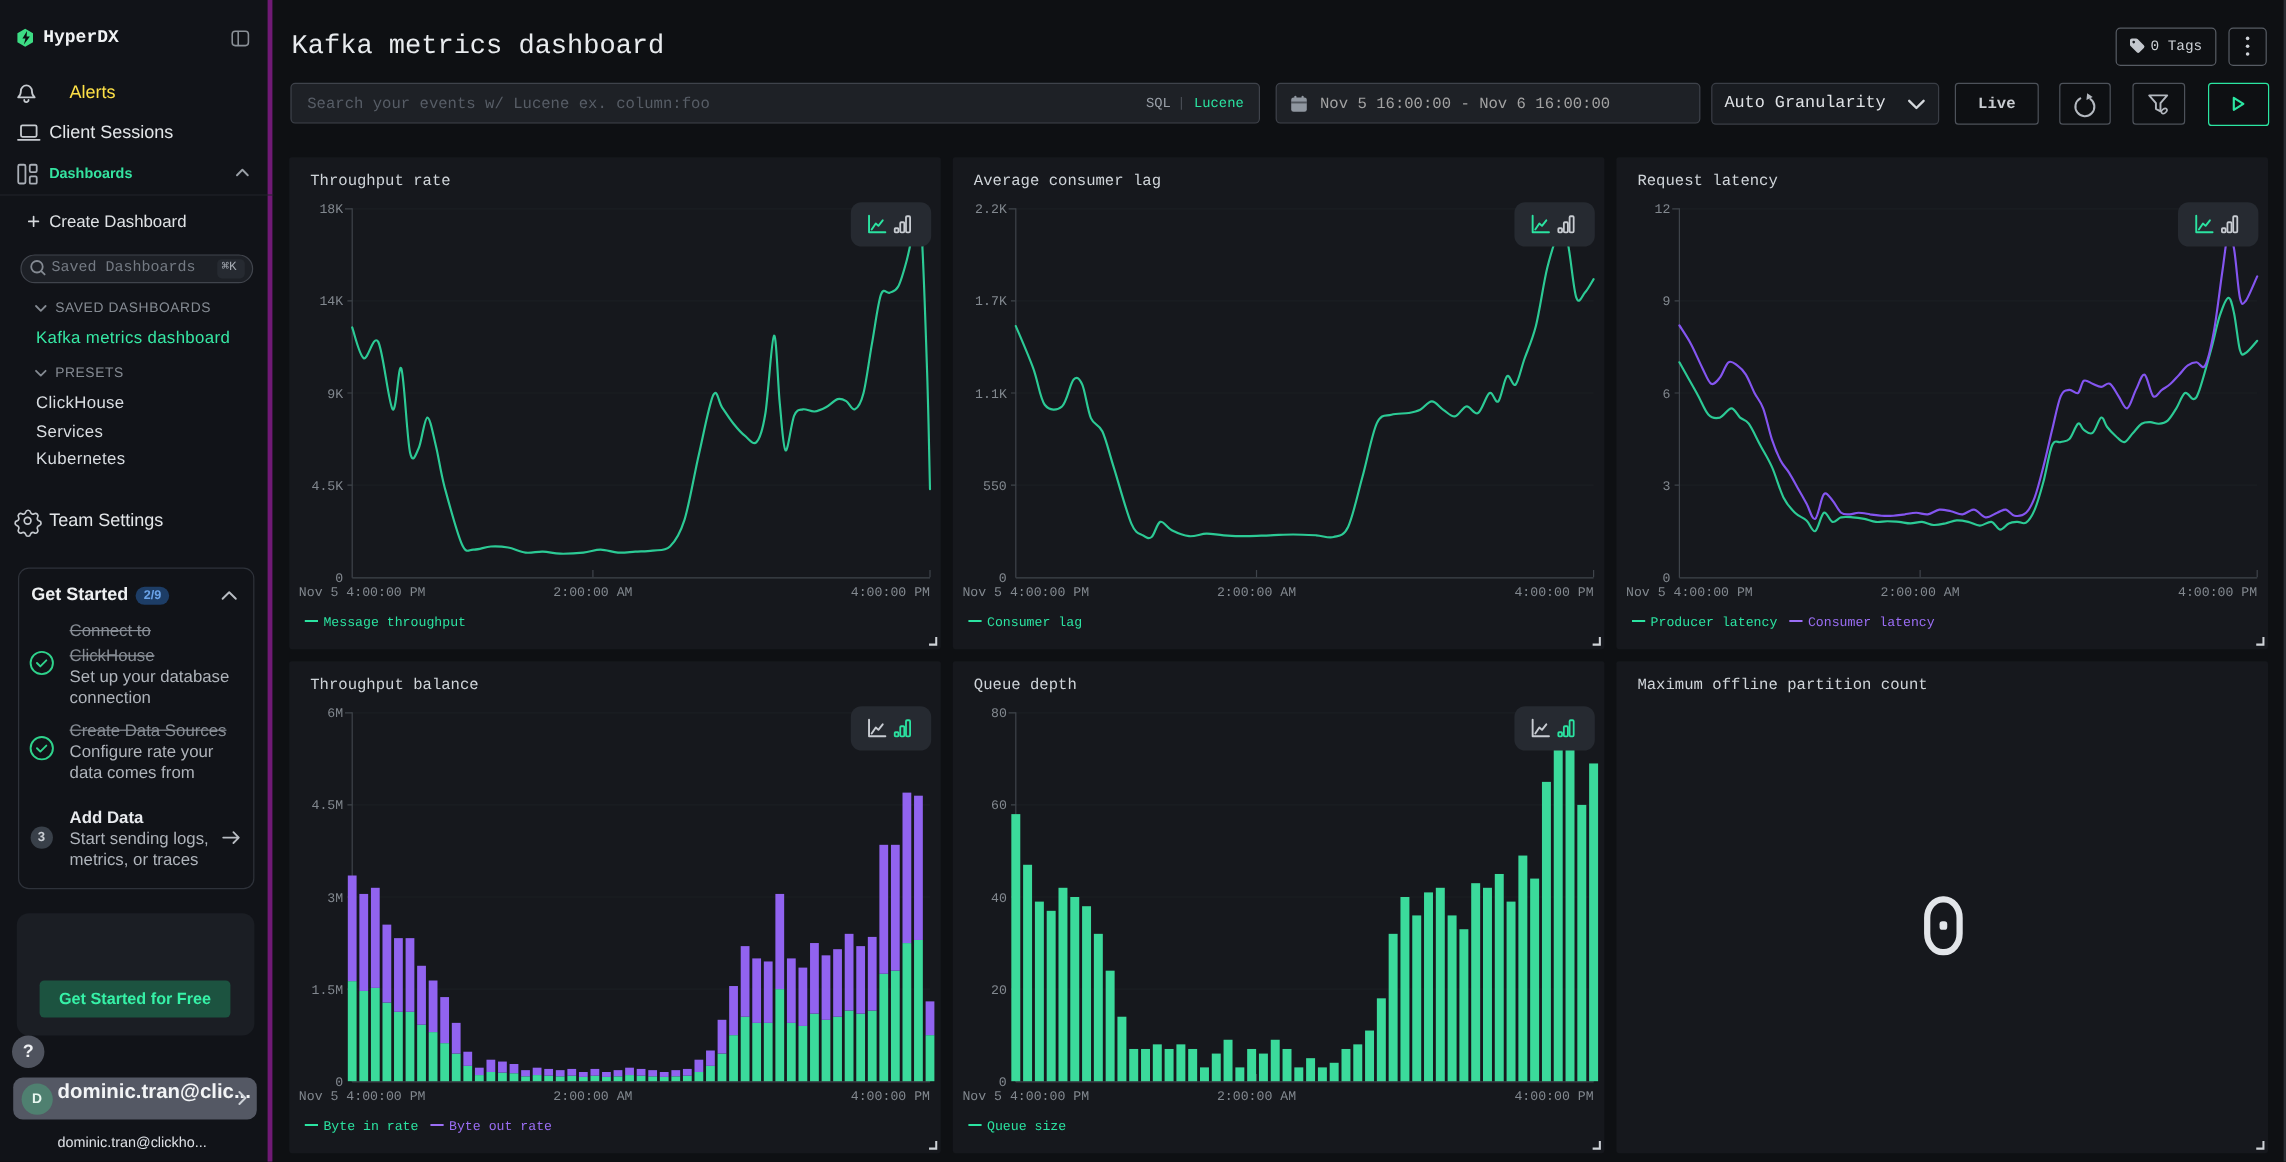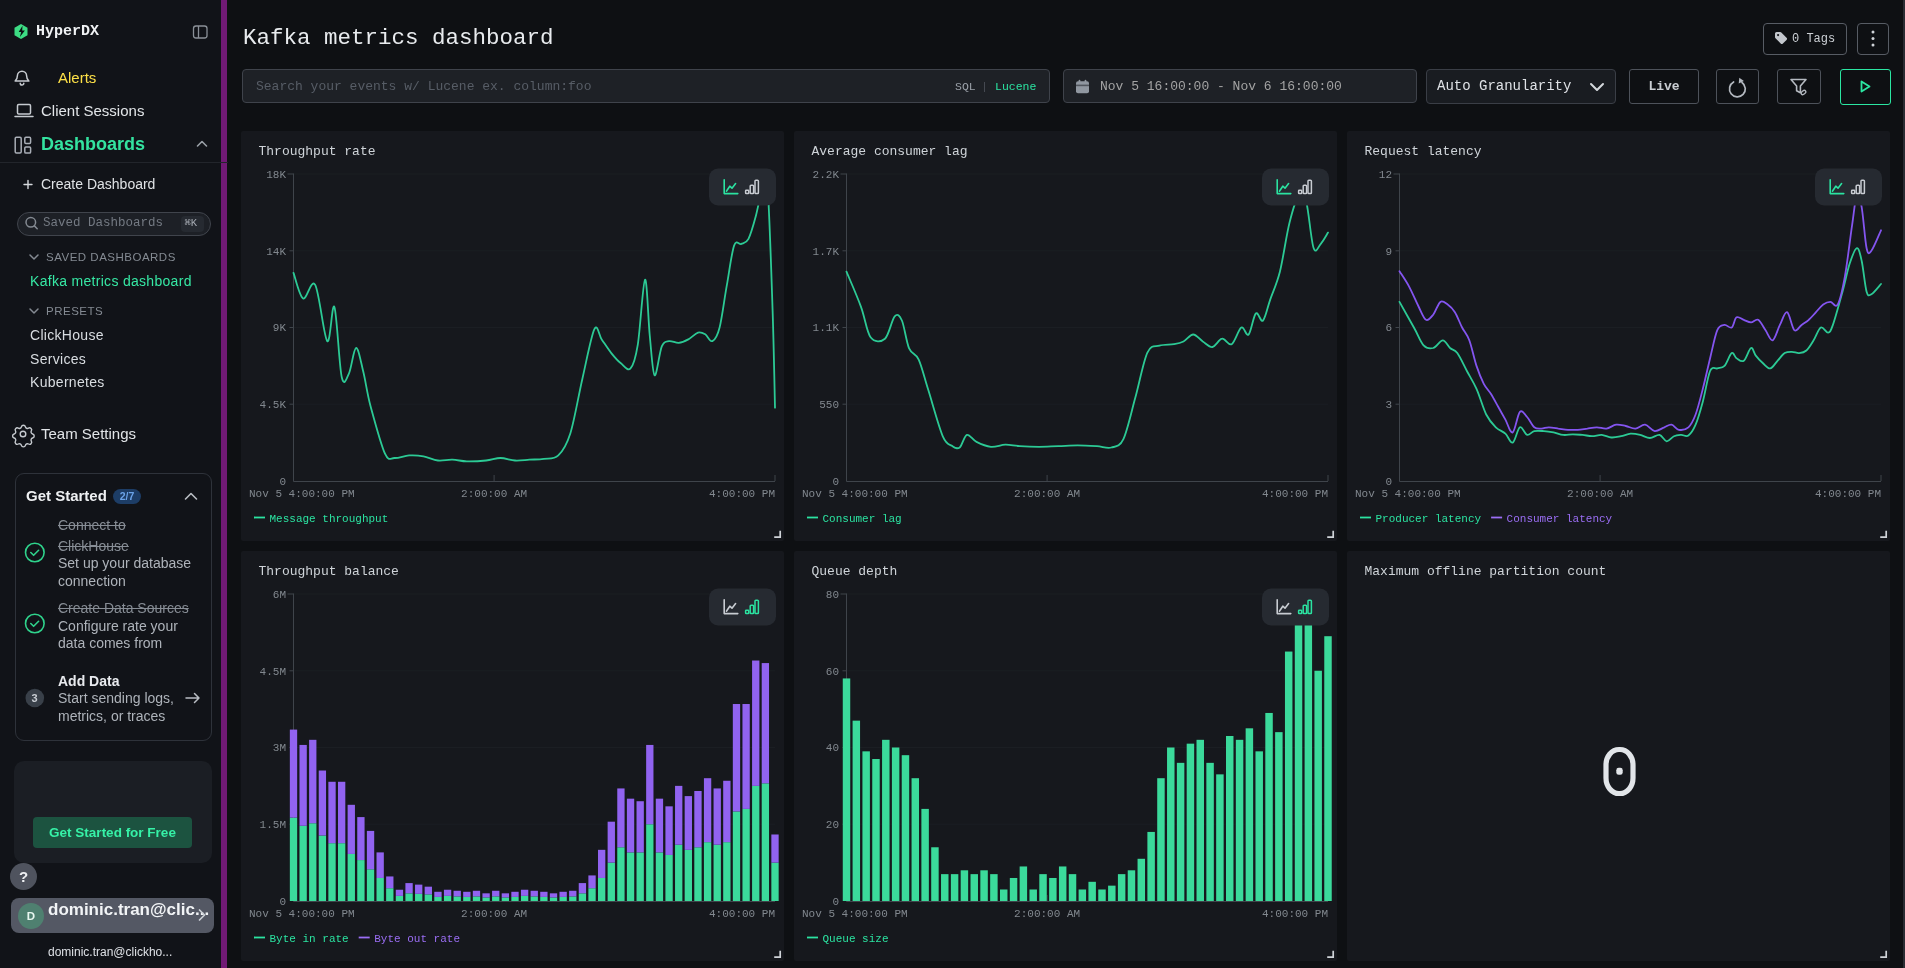--- a/index.html
+++ b/index.html
@@ -1,19 +1,19 @@
 <!DOCTYPE html>
 <html><head><meta charset="utf-8"><title>Kafka metrics dashboard</title>
 <style>
 * { margin:0; padding:0; box-sizing:border-box; }
 body { width:1905px; height:968px; background:#0e1013; overflow:hidden;
        position:relative; font-family:'Liberation Sans', sans-serif; }
 </style></head>
 <body>
-<div style="position:absolute;left:0;top:0;width:227px;height:968px;background:#111318;border-right:6px solid #701a75">
+<div style="position:absolute;left:0;top:0;width:227px;height:968px;background:#111318;border-right:4px solid #701a75">
     <svg width="228" height="968" style="position:absolute;left:0;top:0;z-index:2">
 <path d="M21 24 l6.5 3.7 v7.6 l-6.5 3.7 l-6.5 -3.7 v-7.6 z" fill="#3ddc84"></path>
 <path d="M22.5 25.8 l-3.8 6.2 h2.5 l-1.3 5.1 l5.0 -6.6 h-2.7 z" fill="#0c0e12"></path>
 <g stroke="#8a9097" fill="none" stroke-width="1.3">
 <rect x="193.5" y="26" width="13.5" height="12" rx="2.5"></rect>
 <line x1="198.5" y1="26" x2="198.5" y2="38"></line>
 </g>
 <g stroke="#c6cacf" fill="none" stroke-width="1.5" stroke-linecap="round" stroke-linejoin="round">
 <path d="M20.2 83.3 a1.8 1.8 0 0 0 3.6 0"></path>
 <path d="M22 71.2 a4.6 4.6 0 0 1 4.6 4.6 c0 3.4 1.5 4.6 2.3 5.3 h-13.8 c0.8 -0.7 2.3 -1.9 2.3 -5.3 a4.6 4.6 0 0 1 4.6 -4.6 z"></path>
@@ -46,36 +46,36 @@
         <path d="M30.8 552.5 l2.8 2.8 l5 -5"></path>
 <circle cx="34.8" cy="623.5" r="9.3"></circle>
         <path d="M30.8 623.5 l2.8 2.8 l5 -5"></path>
 </g>
 <circle cx="34.8" cy="698" r="9.3" fill="#394049"></circle>
 <path d="M186 698 h13 m-4.5 -4.5 l4.5 4.5 l-4.5 4.5" stroke="#b9bdc3" stroke-width="1.5" fill="none" stroke-linecap="round" stroke-linejoin="round"></path>
 </svg>
     <div style="position:absolute;left:36px;top:20.8px;font-family:'Liberation Mono', monospace;font-size:15px;color:#f0f2f4;font-weight:700;white-space:pre;letter-spacing:0;line-height:22.5px;">HyperDX</div>
     <div style="position:absolute;left:58px;top:67.2px;font-family:'Liberation Sans', sans-serif;font-size:15px;color:#fde047;font-weight:400;white-space:pre;letter-spacing:0;line-height:22.5px;">Alerts</div>
     <div style="position:absolute;left:41px;top:100.2px;font-family:'Liberation Sans', sans-serif;font-size:15px;color:#e2e5e8;font-weight:400;white-space:pre;letter-spacing:0;line-height:22.5px;">Client Sessions</div>
-    <div style="position:absolute;left:41px;top:133.2px;font-family:'Liberation Sans', sans-serif;font-size:18px;color:#34e3a0;font-weight:700;white-space:pre;letter-spacing:0;line-height:22.5px;">Dashboards</div>
+    <div style="position:absolute;left:41px;top:133.2px;font-family:'Liberation Sans', sans-serif;font-size:12px;color:#34e3a0;font-weight:700;white-space:pre;letter-spacing:0;line-height:22.5px;">Dashboards</div>
     <div style="position:absolute;left:41px;top:174.0px;font-family:'Liberation Sans', sans-serif;font-size:14px;color:#dfe2e5;font-weight:400;white-space:pre;letter-spacing:0;line-height:21.0px;">Create Dashboard</div>
     <div style="position:absolute;left:17px;top:211.5px;width:194px;height:24px;border:1px solid #40444c;border-radius:13px;background:#1d2026"></div>
     <div style="position:absolute;left:43px;top:214.1px;font-family:'Liberation Mono', monospace;font-size:12.5px;color:#747a83;font-weight:400;white-space:pre;letter-spacing:0;line-height:18.75px;">Saved Dashboards</div>
     <div style="position:absolute;left:181px;top:215.5px;width:23px;height:16px;background:#262a31;border-radius:4px"></div>
     <div style="position:absolute;left:184.5px;top:215.6px;font-family:'Liberation Mono', monospace;font-size:10.5px;color:#a6abb3;font-weight:400;white-space:pre;letter-spacing:0;line-height:15.75px;">⌘K</div>
     <div style="position:absolute;left:46px;top:248.9px;font-family:'Liberation Sans', sans-serif;font-size:11.5px;color:#848a92;font-weight:500;white-space:pre;letter-spacing:0.5px;line-height:17.25px;">SAVED DASHBOARDS</div>
     <div style="position:absolute;left:30px;top:271.0px;font-family:'Liberation Sans', sans-serif;font-size:14px;color:#36e8a4;font-weight:400;white-space:pre;letter-spacing:0.3px;line-height:21.0px;">Kafka metrics dashboard</div>
     <div style="position:absolute;left:46px;top:302.9px;font-family:'Liberation Sans', sans-serif;font-size:11.5px;color:#848a92;font-weight:500;white-space:pre;letter-spacing:0.5px;line-height:17.25px;">PRESETS</div>
     <div style="position:absolute;left:30px;top:325.0px;font-family:'Liberation Sans', sans-serif;font-size:14px;color:#d9dde1;font-weight:400;white-space:pre;letter-spacing:0.3px;line-height:21.0px;">ClickHouse</div>
     <div style="position:absolute;left:30px;top:348.5px;font-family:'Liberation Sans', sans-serif;font-size:14px;color:#d9dde1;font-weight:400;white-space:pre;letter-spacing:0.3px;line-height:21.0px;">Services</div>
     <div style="position:absolute;left:30px;top:372.0px;font-family:'Liberation Sans', sans-serif;font-size:14px;color:#d9dde1;font-weight:400;white-space:pre;letter-spacing:0.3px;line-height:21.0px;">Kubernetes</div>
     <div style="position:absolute;left:41px;top:422.8px;font-family:'Liberation Sans', sans-serif;font-size:15px;color:#e2e5e8;font-weight:400;white-space:pre;letter-spacing:0;line-height:22.5px;">Team Settings</div>
     <div style="position:absolute;left:15px;top:473px;width:197px;height:268px;border:1px solid #2e323a;border-radius:9px"></div>
     <div style="position:absolute;left:26px;top:484.8px;font-family:'Liberation Sans', sans-serif;font-size:15px;color:#eef0f2;font-weight:700;white-space:pre;letter-spacing:0;line-height:22.5px;">Get Started</div>
-    <div style="position:absolute;left:113px;top:488.5px;width:28px;height:15.5px;background:#1d3d66;border-radius:8px;text-align:center;font-family:'Liberation Sans', sans-serif;font-size:10.5px;font-weight:700;color:#6ba3e8;line-height:15.5px">2/7</div>
+    <div style="position:absolute;left:113px;top:488.5px;width:28px;height:15.5px;background:#1d3d66;border-radius:8px;text-align:center;font-family:'Liberation Sans', sans-serif;font-size:10.5px;font-weight:700;color:#6ba3e8;line-height:15.5px">2/9</div>
     <div style="position:absolute;left:58px;top:515.0px;font-family:'Liberation Sans', sans-serif;font-size:14px;color:#878d95;font-weight:400;white-space:pre;letter-spacing:0;line-height:21.0px;text-decoration:line-through;">Connect to</div>
     <div style="position:absolute;left:58px;top:535.5px;font-family:'Liberation Sans', sans-serif;font-size:14px;color:#878d95;font-weight:400;white-space:pre;letter-spacing:0;line-height:21.0px;text-decoration:line-through;">ClickHouse</div>
     <div style="position:absolute;left:58px;top:553.0px;font-family:'Liberation Sans', sans-serif;font-size:14px;color:#aeb3ba;font-weight:400;white-space:pre;letter-spacing:0;line-height:21.0px;">Set up your database</div>
     <div style="position:absolute;left:58px;top:570.5px;font-family:'Liberation Sans', sans-serif;font-size:14px;color:#aeb3ba;font-weight:400;white-space:pre;letter-spacing:0;line-height:21.0px;">connection</div>
     <div style="position:absolute;left:58px;top:597.5px;font-family:'Liberation Sans', sans-serif;font-size:14px;color:#878d95;font-weight:400;white-space:pre;letter-spacing:0;line-height:21.0px;text-decoration:line-through;">Create Data Sources</div>
     <div style="position:absolute;left:58px;top:615.5px;font-family:'Liberation Sans', sans-serif;font-size:14px;color:#aeb3ba;font-weight:400;white-space:pre;letter-spacing:0;line-height:21.0px;">Configure rate your</div>
     <div style="position:absolute;left:58px;top:633.0px;font-family:'Liberation Sans', sans-serif;font-size:14px;color:#aeb3ba;font-weight:400;white-space:pre;letter-spacing:0;line-height:21.0px;">data comes from</div>
     <div style="position:absolute;left:58px;top:670.5px;font-family:'Liberation Sans', sans-serif;font-size:14px;color:#e8eaee;font-weight:700;white-space:pre;letter-spacing:0;line-height:21.0px;">Add Data</div>
     <div style="position:absolute;left:58px;top:688.0px;font-family:'Liberation Sans', sans-serif;font-size:14px;color:#aeb3ba;font-weight:400;white-space:pre;letter-spacing:0;line-height:21.0px;">Start sending logs,</div>
     <div style="position:absolute;left:58px;top:705.5px;font-family:'Liberation Sans', sans-serif;font-size:14px;color:#aeb3ba;font-weight:400;white-space:pre;letter-spacing:0;line-height:21.0px;">metrics, or traces</div>

